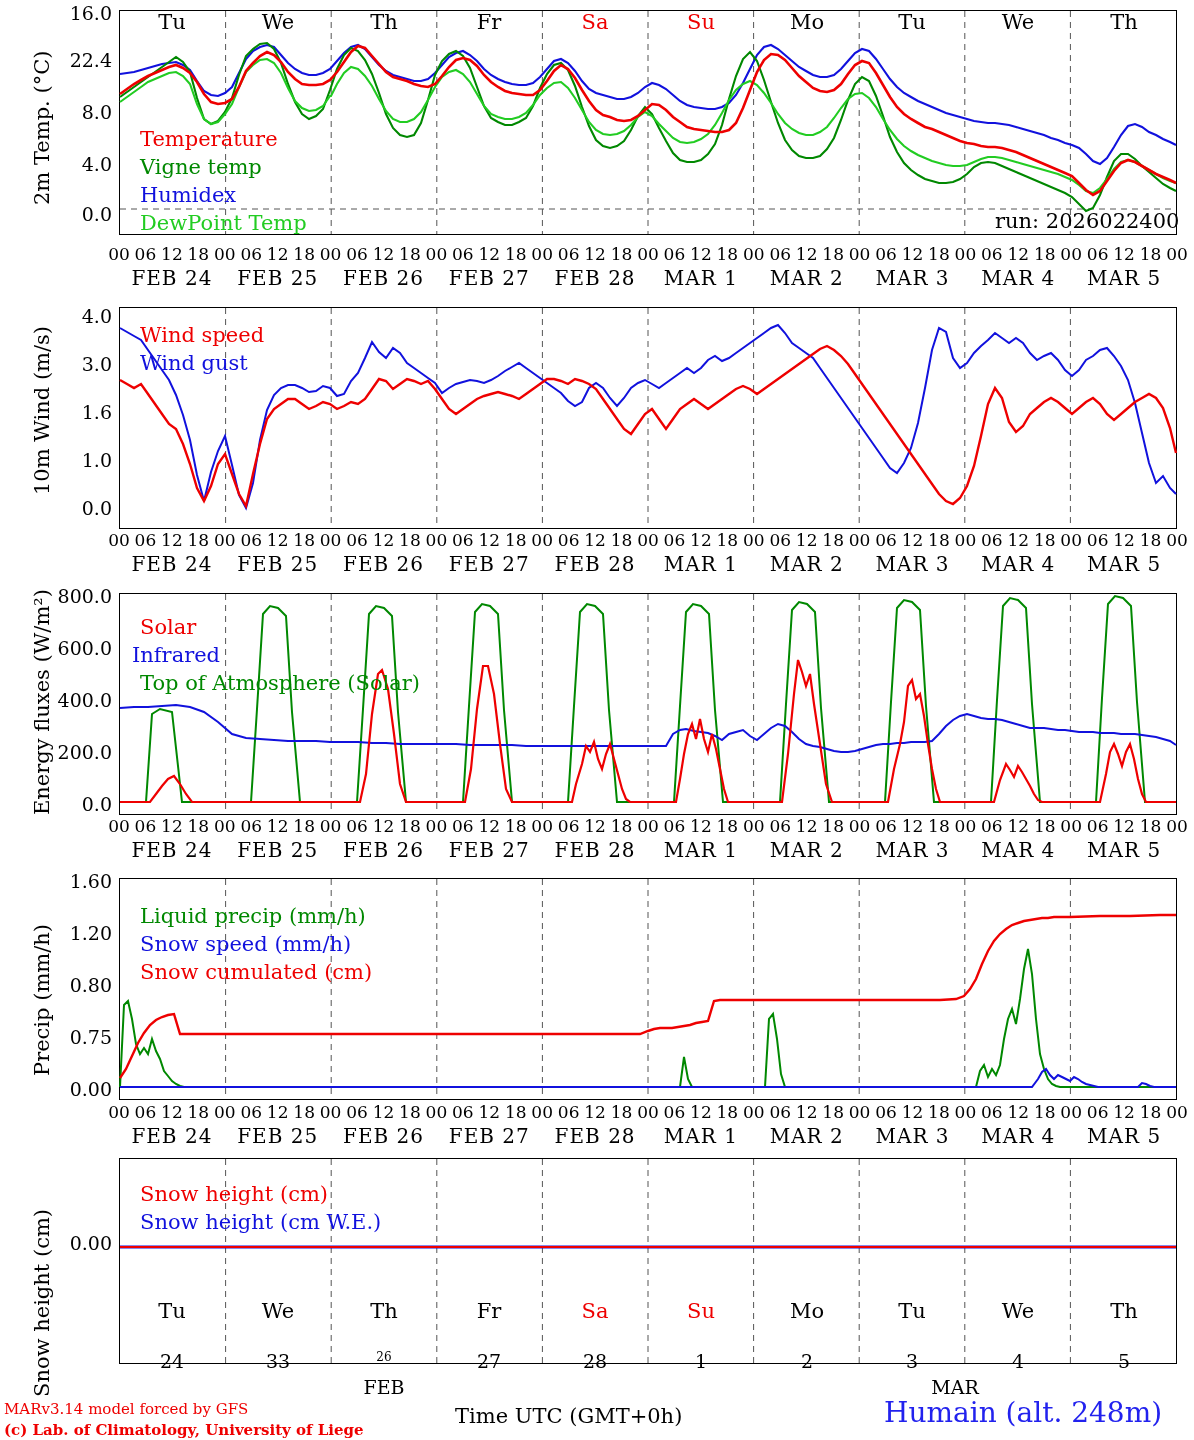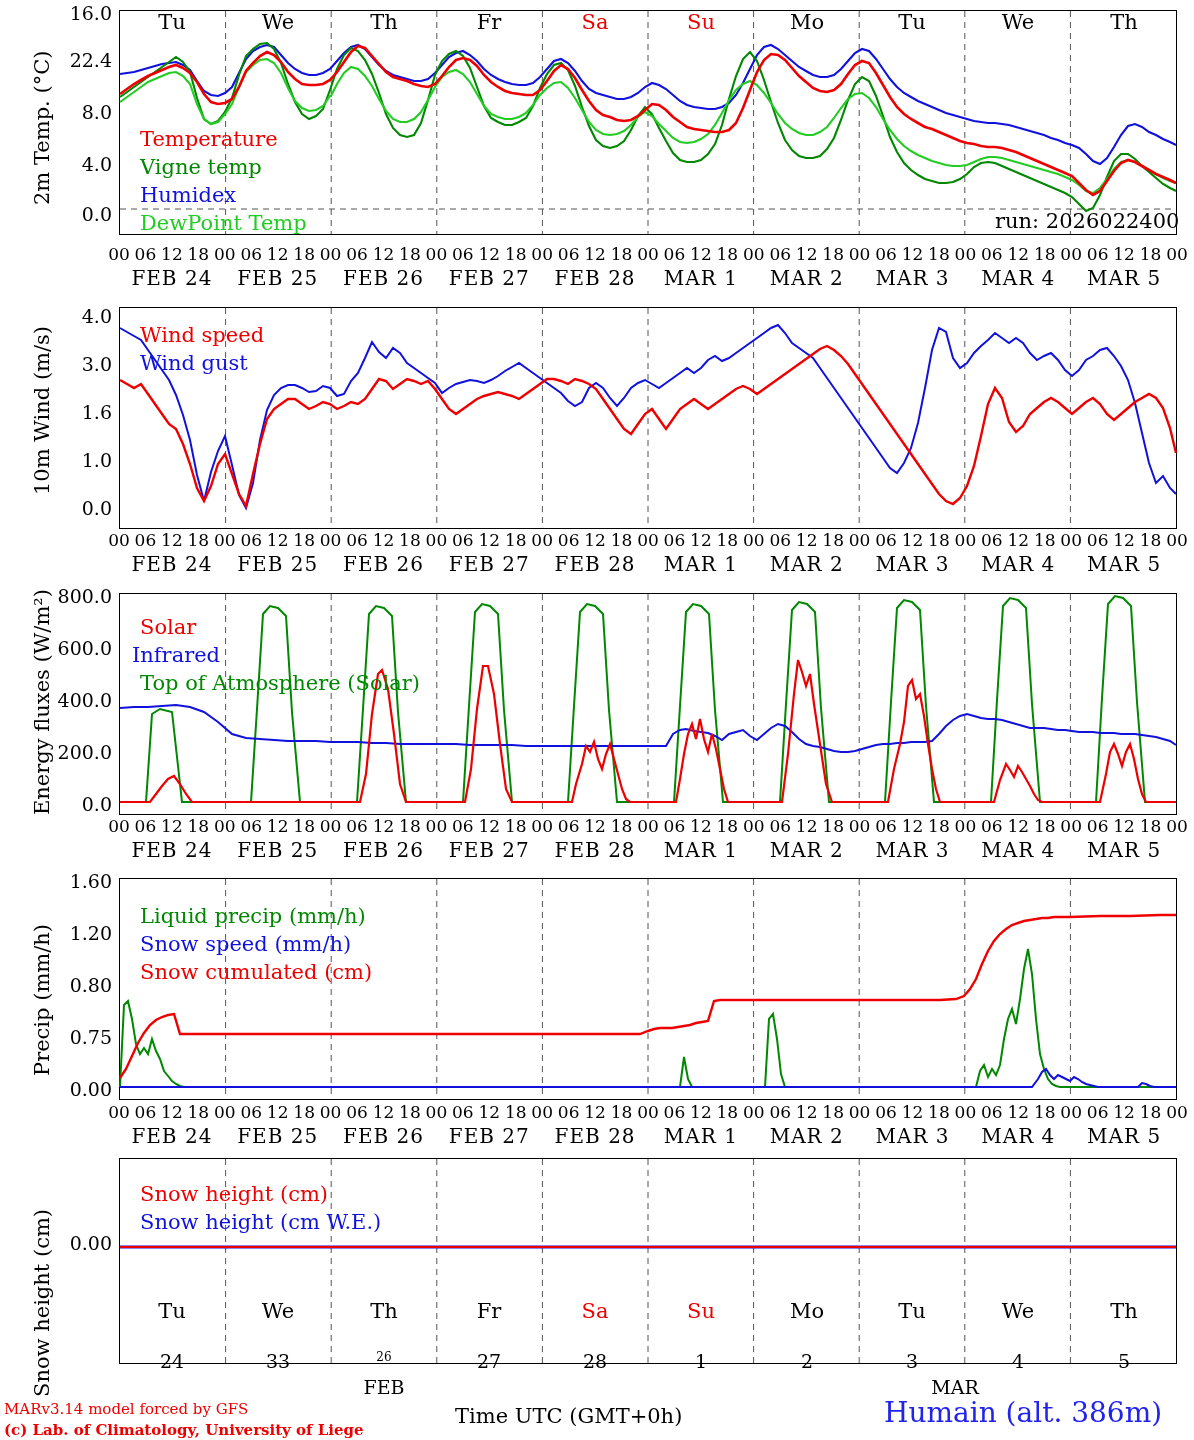--- a/index.html
+++ b/index.html
@@ -457,13 +457,13 @@
   <div class="dayname" style="left:968px;top:198px;font-size:19px;">4</div>
   <div class="dayname" style="left:1074px;top:198px;font-size:19px;">5</div>
 
   <div class="dayname" style="left:334px;top:224px;font-size:19px;">FEB</div>
   <div class="dayname" style="left:905px;top:224px;font-size:19px;">MAR</div>
 </div>
 
 <div class="foot red" style="left:4px;top:1400px;">MARv3.14 model forced by GFS</div>
 <div class="foot red" style="left:4px;top:1421px;font-weight:bold;">(c) Lab. of Climatology, University of Liege</div>
 <div class="footmid" style="left:455px;top:1404px;">Time UTC (GMT+0h)</div>
-<div class="footright" style="left:884px;top:1396px;">Humain (alt. 386m)</div>
+<div class="footright" style="left:884px;top:1396px;">Humain (alt. 248m)</div>
 
 </body></html>

